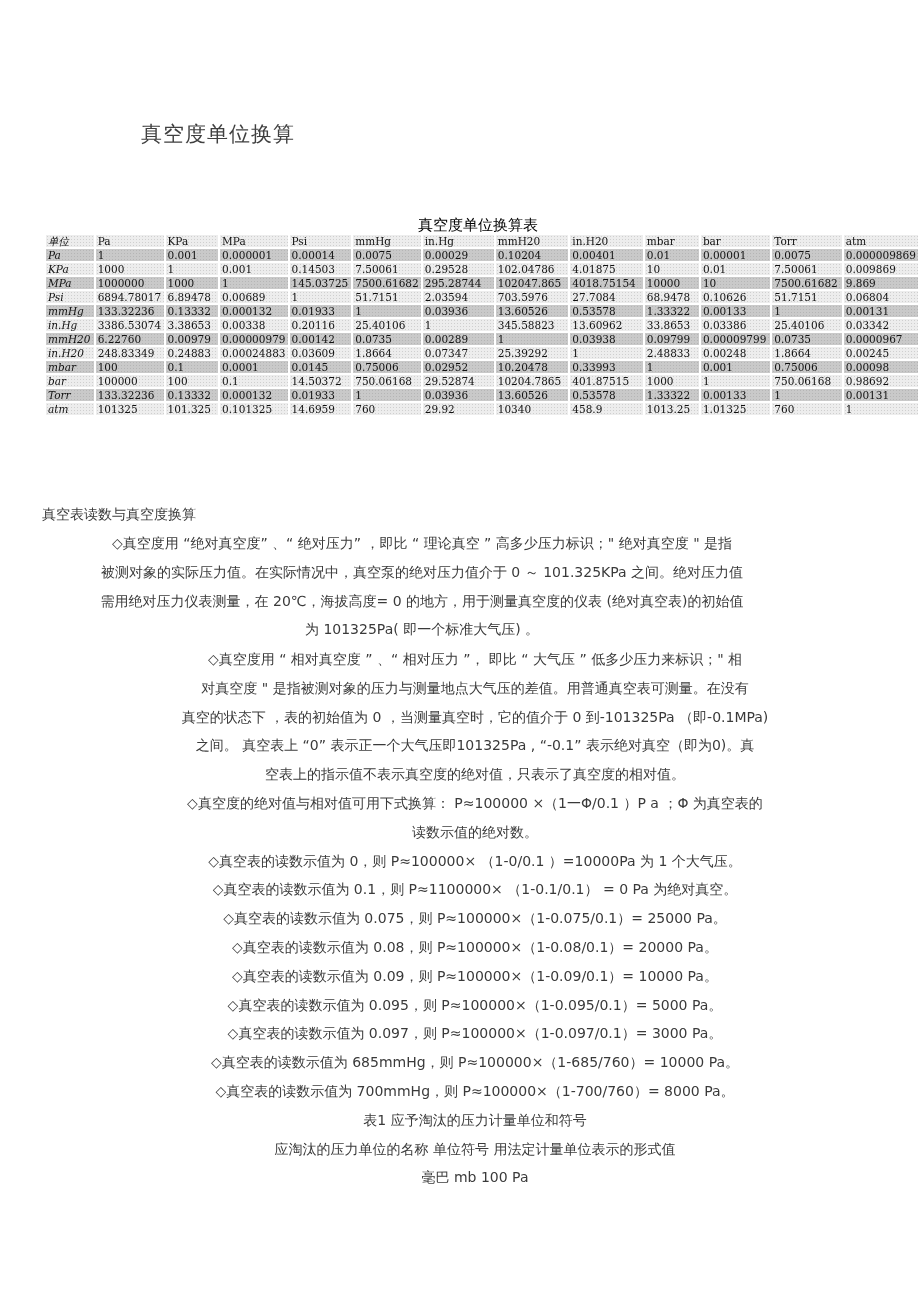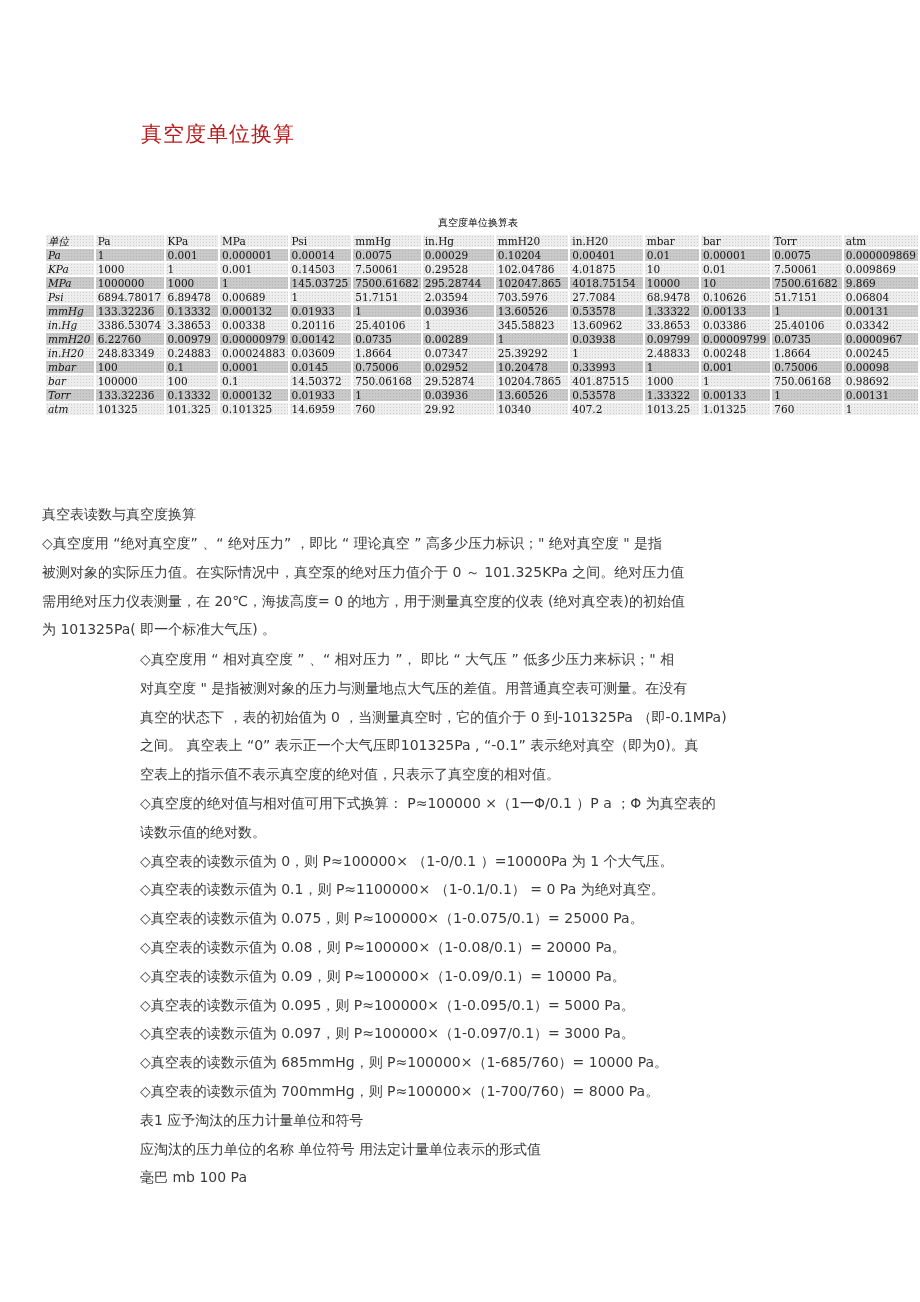--- a/index.html
+++ b/index.html
@@ -1,39 +1,39 @@
 <!DOCTYPE html>
 <html><head>
   <meta charset="utf-8">
   <style>
     html, body { margin: 0; padding: 0; background: #ffffff; }
     body { width: 920px; height: 1302px; position: relative; overflow: hidden;
            font-family: "DejaVu Sans", sans-serif; color: #333333; }
     .title { position: absolute; left: 141px; top: 120px; font-family: "DejaVu Serif", serif;
-             font-size: 21px; color: #b91c1c; letter-spacing: 1px; }
+             font-size: 21px; color: #404040; letter-spacing: 1px; }
     .table-caption { position: absolute; left: 0; width: 920px; top: 216px; text-align: center;
-                     font-size: 10px; color: #000; padding-left: 36px; box-sizing: border-box; }
+                     font-size: 15px; color: #000; padding-left: 36px; box-sizing: border-box; }
     table.conv { position: absolute; left: 44px; top: 233px; border-collapse: separate;
                  border-spacing: 2px 2px; font-family: "DejaVu Serif", serif; font-size: 10.5px;
                  color: #111; }
     table.conv td { height: 12px; line-height: 12px; padding: 0 2px; white-space: nowrap;
                     background-color: #ededed;
                     background-image: radial-gradient(#cfcfcf 0.6px, transparent 0.7px);
                     background-size: 3px 3px; }
     table.conv tr.shade td { background-color: #c9c9c9;
                     background-image: radial-gradient(#b5b5b5 0.6px, transparent 0.7px); }
     table.conv td.c0 { width: 44px; font-style: italic; } td.c1 { width: 64px; } td.c2 { width: 50px; }
     td.c3 { width: 62px; } td.c4 { width: 58px; } td.c5 { width: 62px; } td.c6 { width: 70px; }
     td.c7 { width: 70px; } td.c8 { width: 70px; } td.c9 { width: 52px; } td.c10 { width: 66px; }
     td.c11 { width: 66px; } td.c12 { width: 70px; }
     .para { position: absolute; font-size: 14px; line-height: 28.8px; color: #3a3a3a; }
     .p-sec { left: 42px; top: 500px; }
     .p-abs { left: 42px; top: 529px; width: 760px; }
     .p-rel { left: 140px; top: 645px; width: 670px; }
-    .line { display: block; white-space: nowrap; }
+    .line { display: block; white-space: nowrap; text-align: center; }
   </style>
 </head>
 <body>
 
 <div class="title">真空度单位换算</div>
 
 <div class="table-caption">真空度单位换算表</div>
 
 <table class="conv">
   <tbody id="conv-body">
@@ -219,21 +219,21 @@
       </tr>
       <tr>
         <td class="c0">atm</td>
         <td class="c1">101325</td>
         <td class="c2">101.325</td>
         <td class="c3">0.101325</td>
         <td class="c4">14.6959</td>
         <td class="c5">760</td>
         <td class="c6">29.92</td>
         <td class="c7">10340</td>
-        <td class="c8">407.2</td>
+        <td class="c8">458.9</td>
         <td class="c9">1013.25</td>
         <td class="c10">1.01325</td>
         <td class="c11">760</td>
         <td class="c12">1</td>
       </tr>
     </tbody>
 </table>
 
 <div class="para p-sec">真空表读数与真空度换算</div>
 

